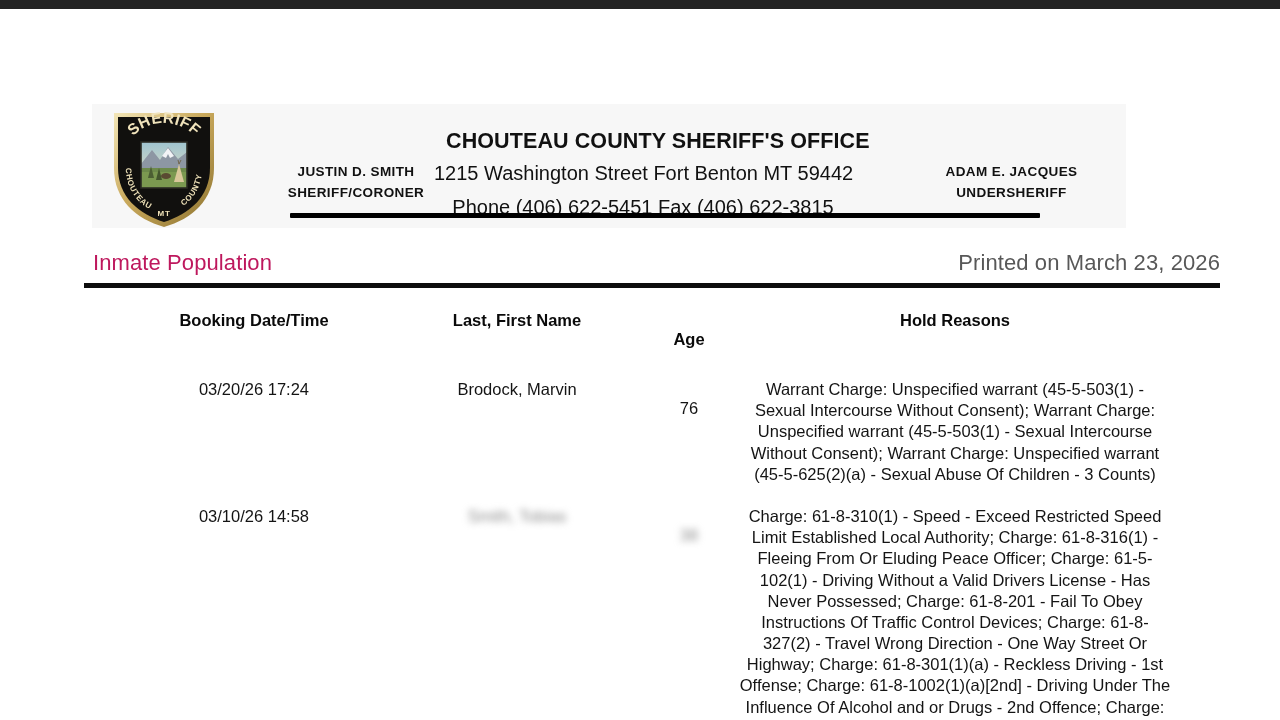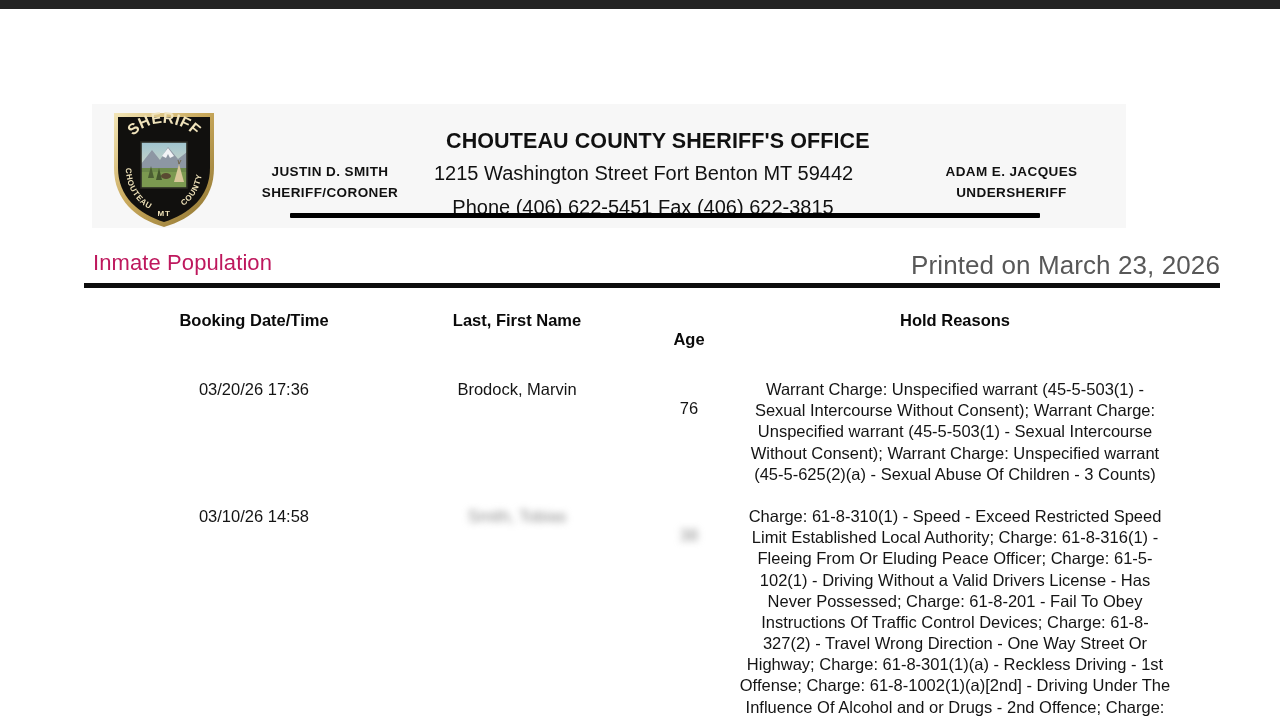--- a/index.html
+++ b/index.html
@@ -43,21 +43,21 @@
     left: 16px;
     top: 2px;
     width: 112px;
     height: 122px;
   }
 
   .badge-svg { display: block; width: 112px; height: 122px; }
 
   .officer-left {
     position: absolute;
-    left: 128px;
+    left: 154px;
     top: 58px;
     width: 220px;
     text-align: center;
     font-size: 13.5px;
     font-weight: bold;
     letter-spacing: 0.4px;
     color: #111;
     line-height: 1.55;
   }
 
@@ -114,21 +114,21 @@
     top: 250px;
     font-size: 22px;
     color: #be185d;
     letter-spacing: 0.1px;
   }
 
   .printed-on {
     position: absolute;
     right: 60px;
     top: 250px;
-    font-size: 26px;
+    font-size: 22px;
     color: #585858;
     letter-spacing: 0.1px;
   }
 
   .title-rule {
     position: absolute;
     left: 84px;
     top: 283px;
     width: 1136px;
     height: 5px;
@@ -272,21 +272,21 @@
   <div class="table">
 
     <div class="row head-row">
       <div class="c-date">Booking Date/Time</div>
       <div class="c-name">Last, First Name</div>
       <div class="c-age">Age</div>
       <div class="c-hold">Hold Reasons</div>
     </div>
 
     <div class="row body-row">
-      <div class="c-date">03/20/26 17:36</div>
+      <div class="c-date">03/20/26 17:24</div>
       <div class="c-name"><span>Brodock, Marvin</span></div>
       <div class="c-age"><span>76</span></div>
       <div class="c-hold">Warrant Charge: Unspecified warrant  (45-5-503(1) - Sexual Intercourse Without Consent); Warrant Charge: Unspecified warrant  (45-5-503(1) - Sexual Intercourse Without Consent); Warrant Charge: Unspecified warrant  (45-5-625(2)(a) - Sexual Abuse Of Children - 3 Counts)</div>
     </div>
 
     <div class="row body-row">
       <div class="c-date">03/10/26 14:58</div>
       <div class="c-name"><span class="redacted">Smith, Tobias</span></div>
       <div class="c-age"><span class="redacted">38</span></div>
       <div class="c-hold">Charge: 61-8-310(1) - Speed - Exceed Restricted Speed Limit Established Local Authority; Charge: 61-8-316(1) - Fleeing From Or Eluding Peace Officer; Charge: 61-5-102(1) - Driving Without a Valid Drivers License - Has Never Possessed; Charge: 61-8-201 - Fail To Obey Instructions Of Traffic Control Devices; Charge: 61-8-327(2) - Travel Wrong Direction - One Way Street Or Highway; Charge: 61-8-301(1)(a) - Reckless Driving - 1st Offense; Charge: 61-8-1002(1)(a)[2nd] - Driving Under The Influence Of Alcohol and or Drugs - 2nd Offence; Charge:</div>

